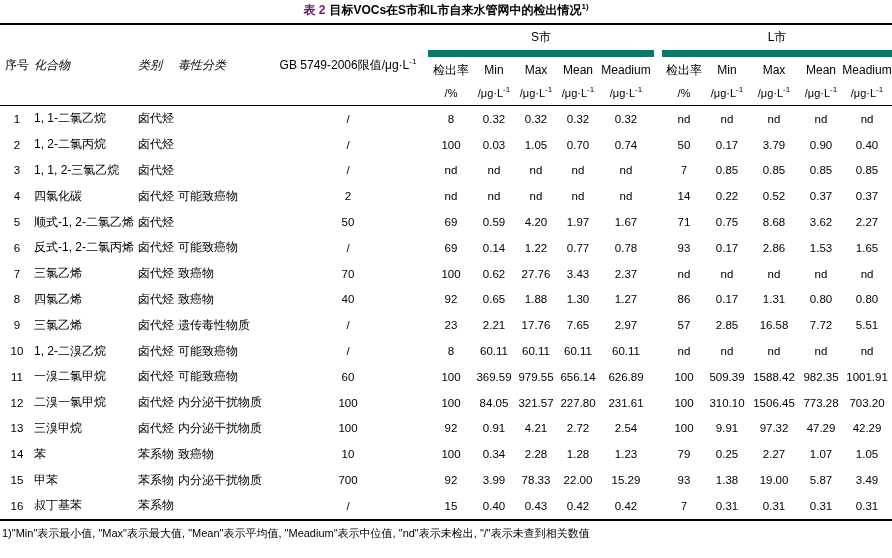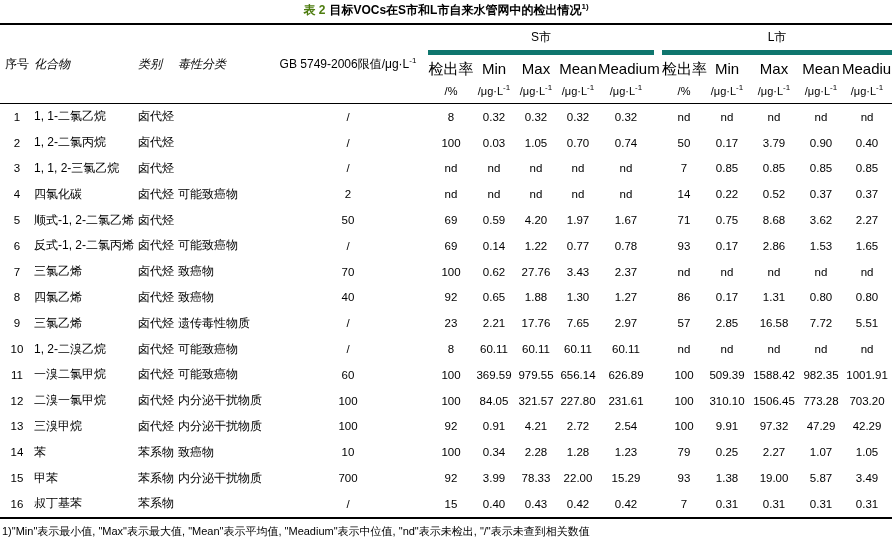--- a/index.html
+++ b/index.html
@@ -14,44 +14,44 @@
   }
   .title-zh, .title-en {
     text-align: center;
     font-size: 12px;
     font-weight: bold;
     line-height: 15px;
     white-space: nowrap;
   }
   .title-zh { padding-top: 3px; }
   .title-en { margin-top: 4px; }
-  .title-prefix { color: #4d7c0f; margin-right: 4px; }
+  .title-prefix { color: #701a75; margin-right: 4px; }
   .title-sup { font-size: 8px; vertical-align: super; line-height: 0; }
 
   table.vocs {
     width: 892px;
     margin-top: 5px;
     border-collapse: collapse;
     table-layout: fixed;
     border-top: 2px solid #000;
     font-size: 12px;
   }
   thead { border-bottom: 1px solid #000; }
   tbody { border-bottom: 2px solid #000; }
   th, td { padding: 0; font-weight: normal; vertical-align: middle; white-space: nowrap; }
 
   th.group {
     height: 25px;
     text-align: center;
-    border-bottom: 5px solid #0f766e;
+    border-bottom: 7px solid #0f766e;
   }
   th.rowhead { text-align: center; vertical-align: middle; }
   th.rowhead.lft { text-align: left; font-style: italic; }
   tr.sub-row th { height: 48px; text-align: center; vertical-align: middle; }
-  .sub-label { line-height: 23px; font-size: 15px; }
+  .sub-label { line-height: 23px; font-size: 12px; }
   .sub-unit { line-height: 22px; font-size: 11px; }
   sup { font-size: 8px; vertical-align: super; line-height: 0; }
 
   tbody td { height: 25.8px; text-align: center; font-size: 11.5px; }
   tbody td.c-compound, tbody td.c-category, tbody td.c-toxicity { text-align: left; font-size: 12px; }
   tbody td.c-no, tbody td.c-limit { font-size: 11.5px; }
 
   .col-no{width:34px}.col-compound{width:104px}.col-category{width:40px}.col-toxicity{width:90px}.col-limit{width:160px}
   .col-s-rate{width:46px}.col-s-min{width:40px}.col-s-max{width:44px}.col-s-mean{width:40px}.col-s-med{width:56px}
   .col-gap{width:8px}

